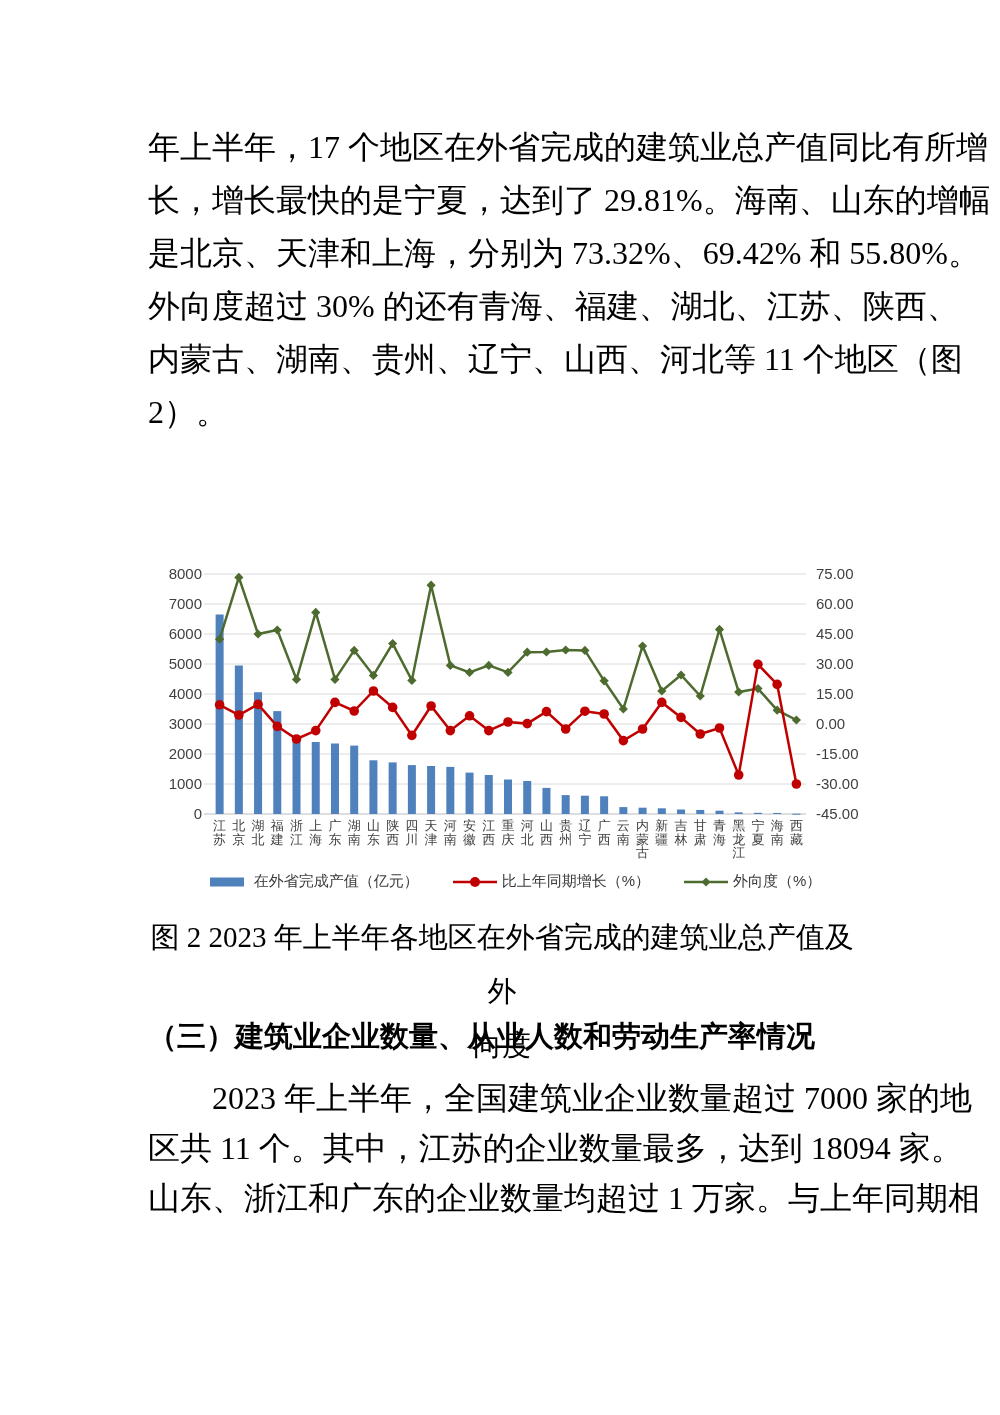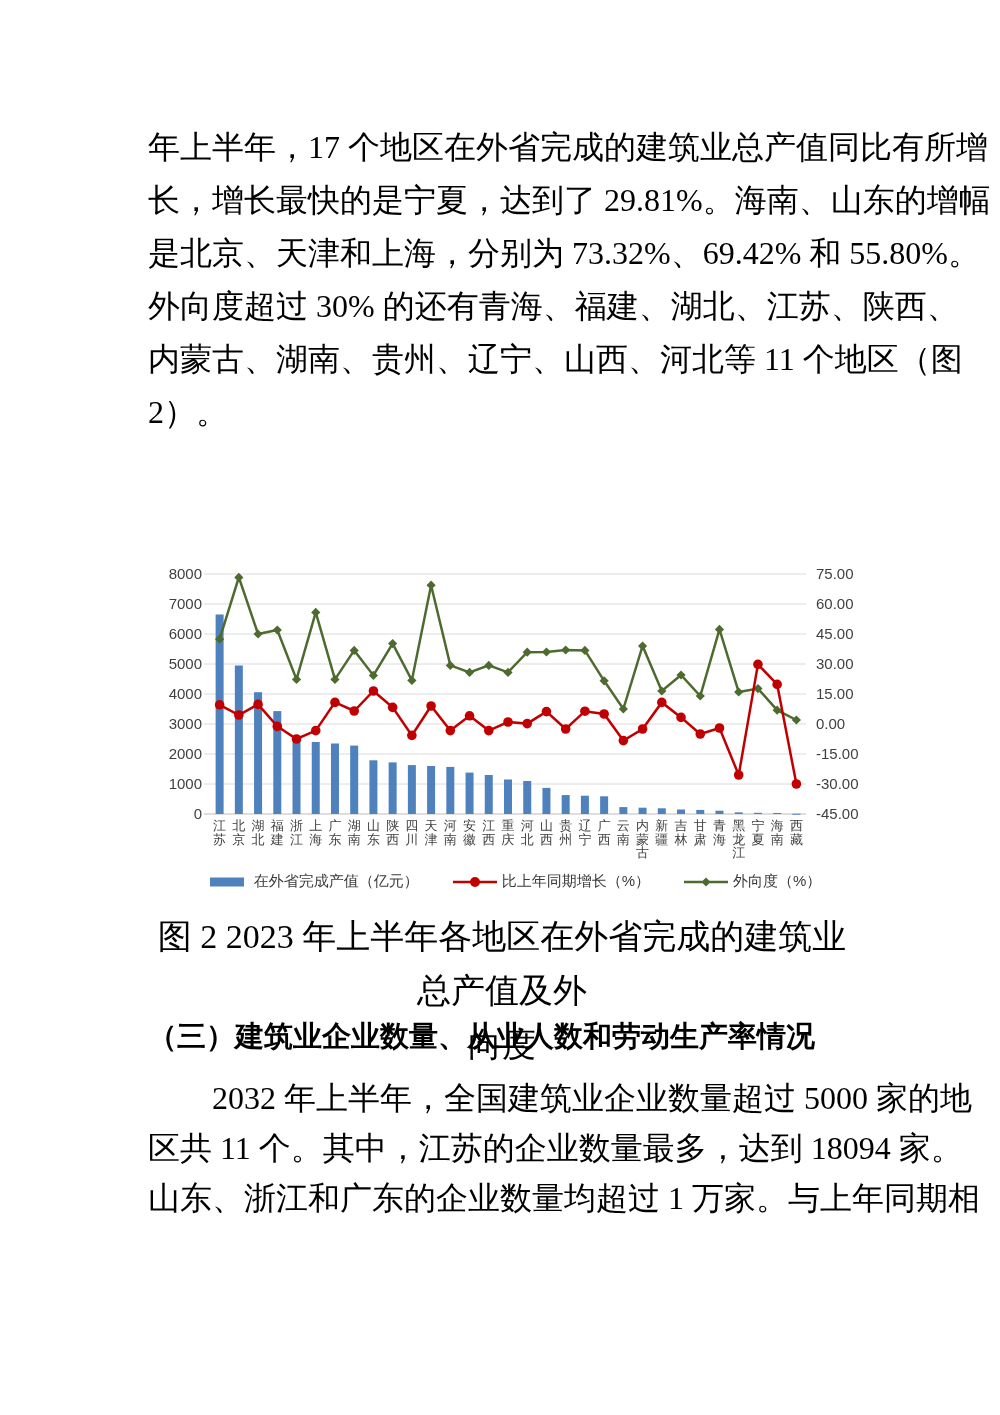--- a/index.html
+++ b/index.html
@@ -14,21 +14,21 @@
   #p1 .tline:last-child{text-align-last:left;}
   #p2 .tline:first-child{text-indent:2em;}
   .chart-block{position:absolute;left:150px;top:552px;width:710px;margin:8px;}
   .chart-block svg{display:block;}
   .legend{
     display:flex;justify-content:center;align-items:center;gap:34px;margin-top:8px;
     font-family:"Liberation Sans","DejaVu Sans",sans-serif;font-size:15px;color:#3a3a3a;
   }
   .legend-item{display:flex;align-items:center;gap:5px;white-space:nowrap;}
   .caption{position:absolute;left:148px;top:910px;width:708px;text-align:center;
-    font-size:34px;line-height:54px;}
+    font-size:29px;line-height:54px;}
   .heading{position:absolute;left:148px;top:1012px;width:708px;text-align:left;
     font-size:29px;font-weight:bold;margin:0;line-height:48px;}
   .chart-text{font-family:"Liberation Sans","DejaVu Sans",sans-serif;fill:#3f3f3f;}
 </style>
 </head>
 <body>
 
 <div class="page">
 
   <div class="para" id="p1">
@@ -235,18 +235,18 @@
   </figure>
 
   <div class="caption">
       <div class="cap-line">图 2 2023 年上半年各地区在外省完成的建筑业总产值及外</div>
       <div class="cap-line">向度</div>
     </div>
 
   <h3 class="heading">（三）建筑业企业数量、从业人数和劳动生产率情况</h3>
 
   <div class="para" id="p2">
-      <div class="tline">2032 年上半年，全国建筑业企业数量超过 5000 家的地</div>
+      <div class="tline">2023 年上半年，全国建筑业企业数量超过 7000 家的地</div>
       <div class="tline">区共 11 个。其中，江苏的企业数量最多，达到 18094 家。</div>
       <div class="tline">山东、浙江和广东的企业数量均超过 1 万家。与上年同期相</div>
     </div>
 
 </div>
 
 </body></html>

